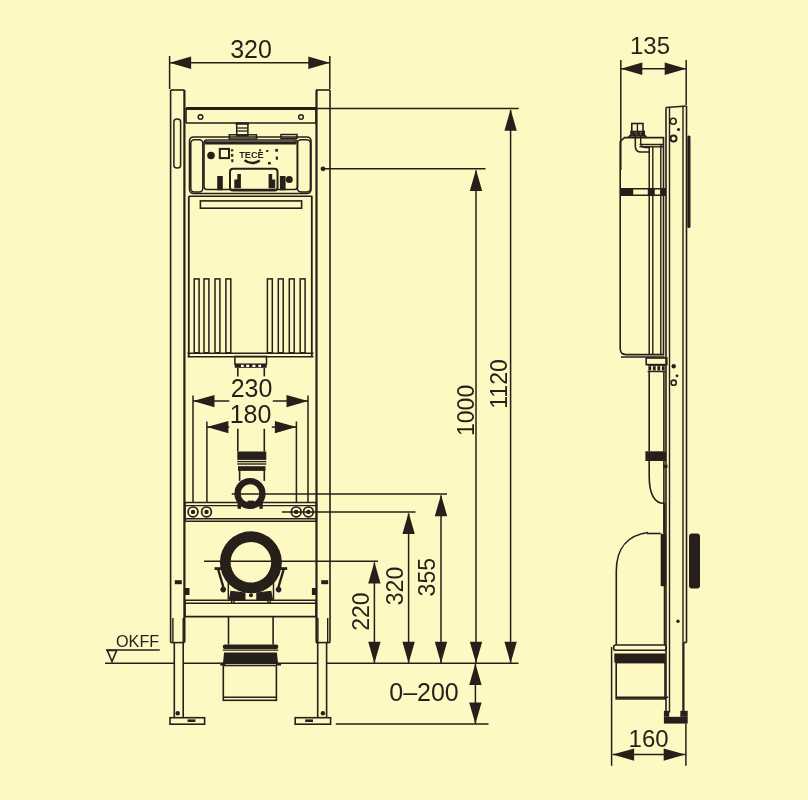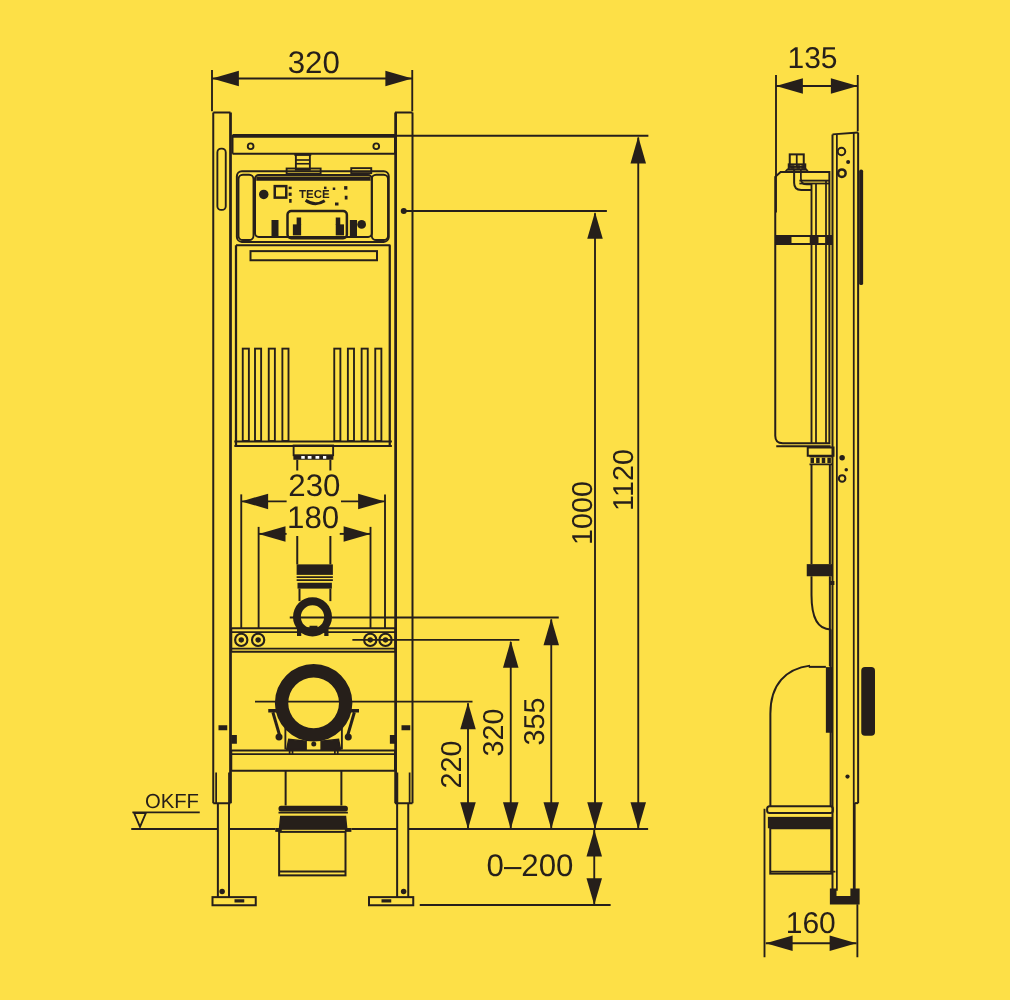--- a/index.html
+++ b/index.html
@@ -1,16 +1,16 @@
 <!DOCTYPE html>
 <html><head>
 <meta charset="utf-8">
 <style>
 html,body{margin:0;padding:0;background:#ffffff;}
-#wrap{width:808px;height:800px;overflow:hidden;background:#fde047;}
+#wrap{width:808px;height:800px;overflow:hidden;background:#fef9c3;}
 text{font-family:"Liberation Sans",sans-serif;fill:#261f1a;stroke:none;}
 </style>
 </head>
 <body>
 <div id="wrap">
 <svg width="808" height="800" viewBox="0 0 808 800" stroke="#261f1a" fill="none" stroke-linecap="butt">
 <text x="251" y="58" font-size="25" text-anchor="middle">320</text>
 <line x1="169.6" y1="62.8" x2="329.8" y2="62.8" stroke-width="1.5"></line>
 <polygon points="169.6,62.8 191.1,56.599999999999994 191.1,69.0" fill="#261f1a" stroke="none"></polygon>
 <polygon points="329.8,62.8 308.3,56.599999999999994 308.3,69.0" fill="#261f1a" stroke="none"></polygon>

